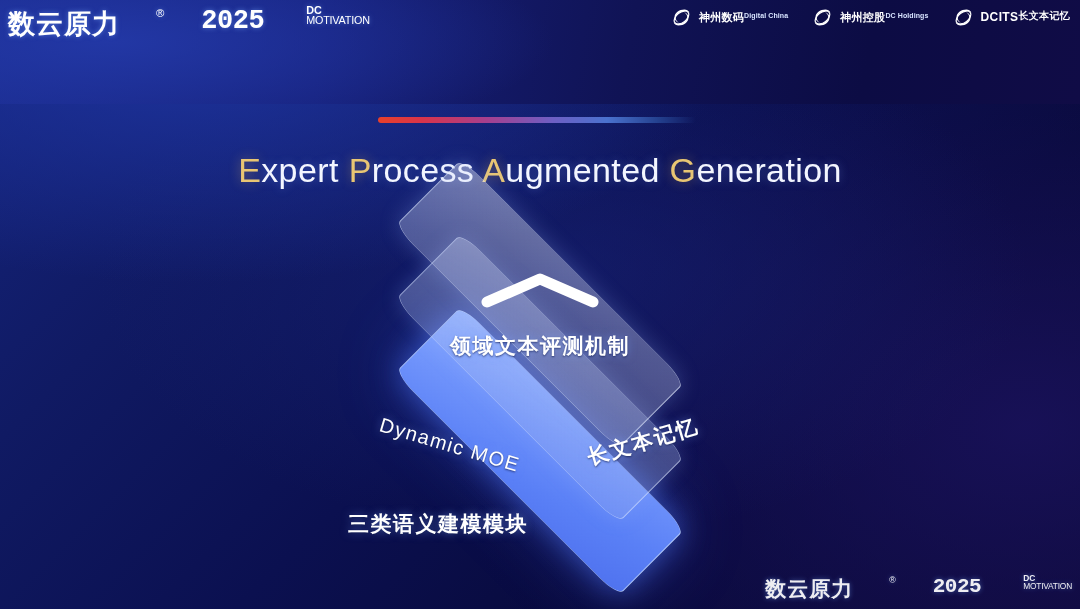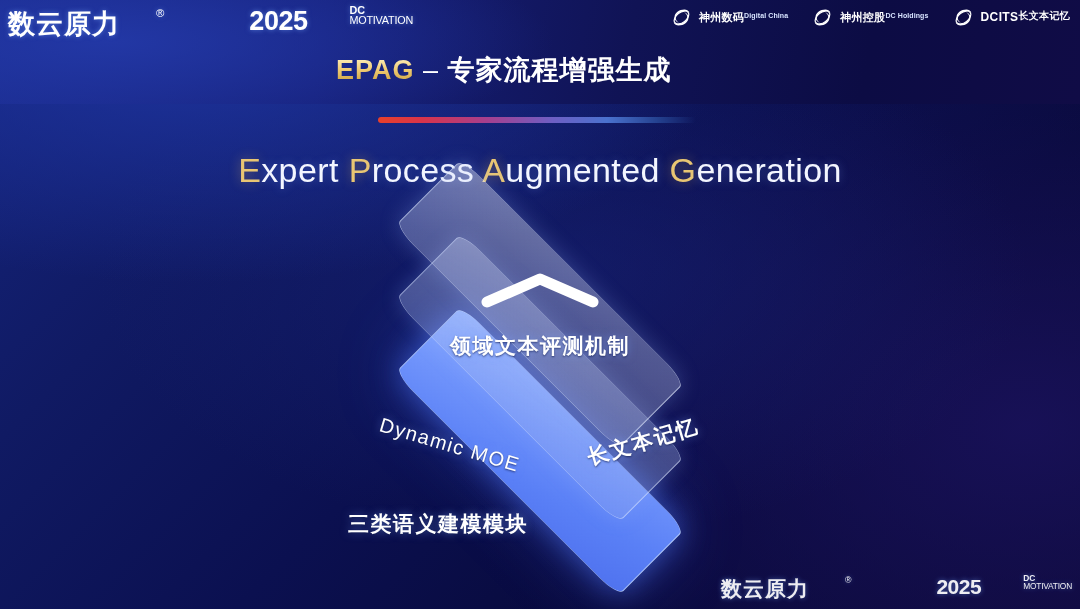--- a/index.html
+++ b/index.html
@@ -51,22 +51,21 @@
   .el-reg {
     font-size: 0.42em;
     line-height: 1;
     position: relative;
     top: 0.15em;
     margin: 0 1px 0 0;
   }
   .el-year {
     font-weight: 700;
     letter-spacing: -0.5px;
-    font-family: Liberation Sans, sans-serif;
-    margin-left: 48px;
+    font-family: Liberation Mono, monospace;
   }
   .el-dc {
     display: inline-flex;
     flex-direction: column;
     align-items: flex-start;
     line-height: 0.92;
     margin-left: 6px;
     font-family: "Liberation Sans", sans-serif;
   }
   .el-dc .dc1 { font-size: 0.40em; font-weight: 700; letter-spacing: 0px; }
@@ -322,23 +321,20 @@
         <ellipse cx="50" cy="50" rx="34" ry="20" transform="rotate(-38 50 50)" fill="none" stroke="#ffffff" stroke-width="5"></ellipse>
       </svg>
       <span class="partner-text">
         <span class="p-en">DCITS</span>
         <span class="p-cn">长文本记忆</span>
       </span>
     </div>
 
   </div>
 
-  <div id="headline">
-    <span class="epag">EPAG</span><span class="dash"> – </span><span class="cn">专家流程增强生成</span>
-  </div>
 
   <div id="divider"></div>
 
   <div id="subtitle"><span class="cap">E</span><span>xpert </span><span class="cap">P</span><span>rocess </span><span class="cap">A</span><span>ugmented </span><span class="cap">G</span><span>eneration</span>
   </div>
 
   <div id="stack">
     <div class="layer" id="layer-bottom"></div>
     <div class="layer" id="layer-mid"></div>
     <div class="layer" id="layer-top"></div>

